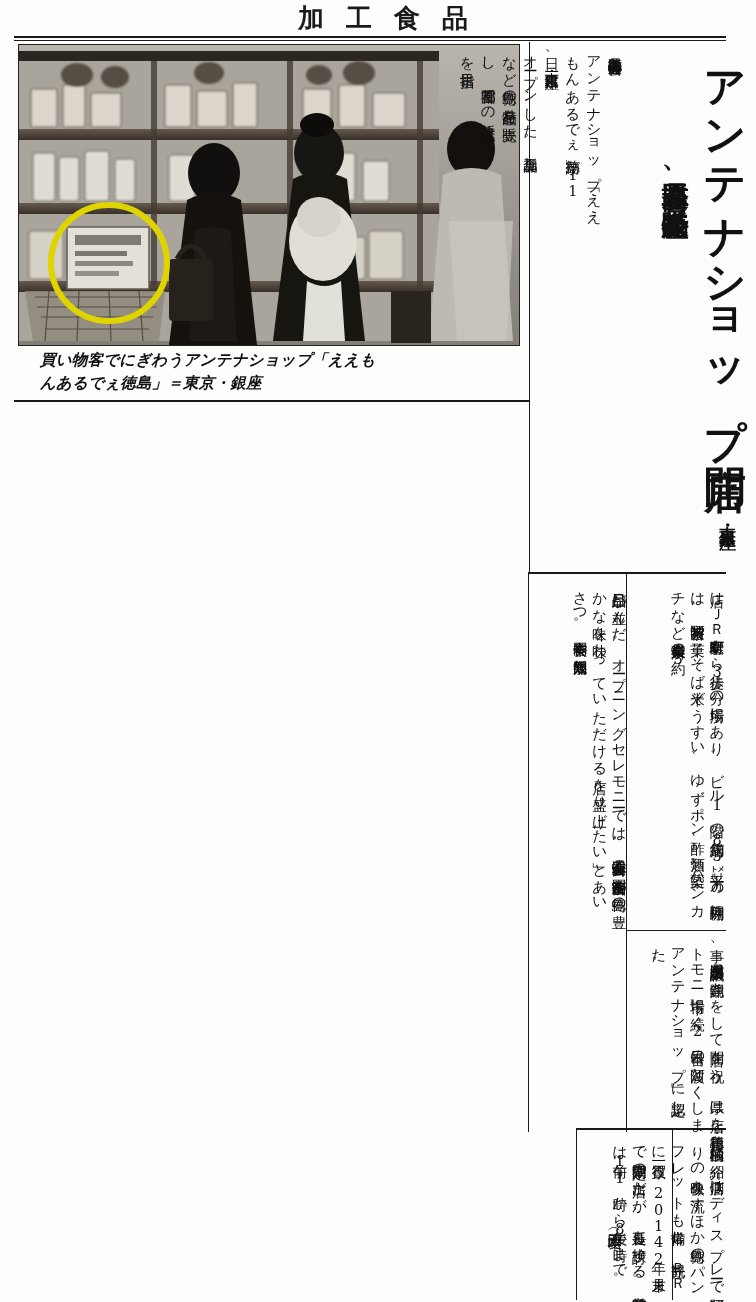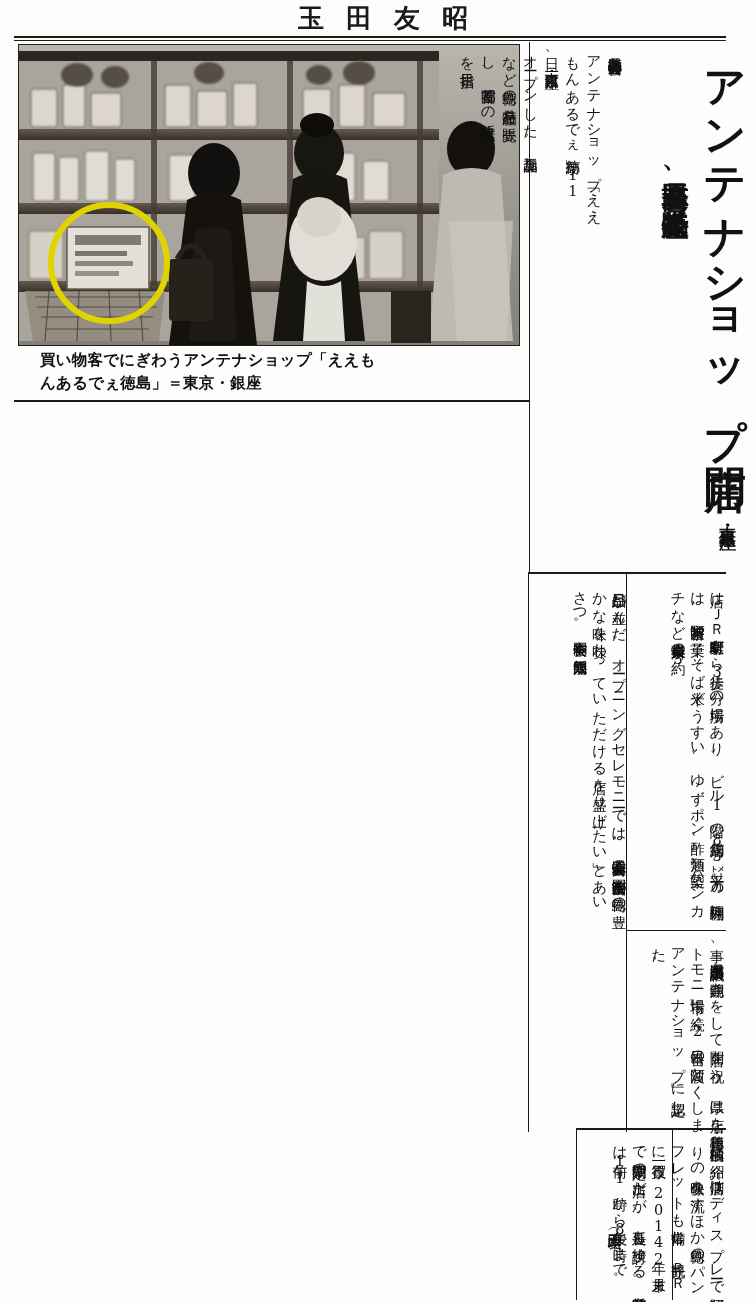--- a/index.html
+++ b/index.html
@@ -165,21 +165,21 @@
   }
 
   
 </style>
 </head>
 <body>
 
 <div class="page">
 
   <div class="masthead">
-    <div class="masthead-title">玉田友昭</div>
+    <div class="masthead-title">加工食品</div>
   </div>
 
   <div class="rule-h" style="left:14px; top:36px; width:712px; height:2px;"></div>
   <div class="rule-h" style="left:14px; top:40px; width:712px; height:1px;"></div>
 
   <div class="headline-block">
     <div class="vtext headline-main">アンテナショップ開店</div>
     <div class="vtext headline-sub">県商工会連、特産品販売</div>
   </div>
   <div class="vtext dateline-v">東京・銀座</div>
@@ -314,21 +314,21 @@
       <rect x="372" y="246" width="40" height="52" fill="#2d2821"></rect>
 
       <circle cx="90" cy="218" r="58" fill="none" stroke="#f2e500" stroke-width="6"></circle>
 
       <g opacity="0.08">
         <rect x="0" y="0" width="500" height="300" fill="#000"></rect>
       </g>
     </svg>
   </div>
 
-  <div class="caption" style="white-space:pre-line;"><span>買い物客でにぎわうアンテナショップ「ええも
+  <div class="caption" style="white-space:pre-line;font-style:italic;"><span>買い物客でにぎわうアンテナショップ「ええも
 んあるでぇ徳島」＝東京・銀座</span></div>
 
   <div class="rule-h" style="left:14px; top:400px; width:516px; height:2px;"></div>
 
   <div class="rule-v" style="left:529px; top:42px; height:530px;"></div>
 
   <div class="lead-col">
     <div class="vtext vline">徳島県商工会連合会の</div>
     <div class="vtext vline">アンテナショップ「ええ</div>
     <div class="vtext vline">もんあるでぇ徳島」が11</div>

